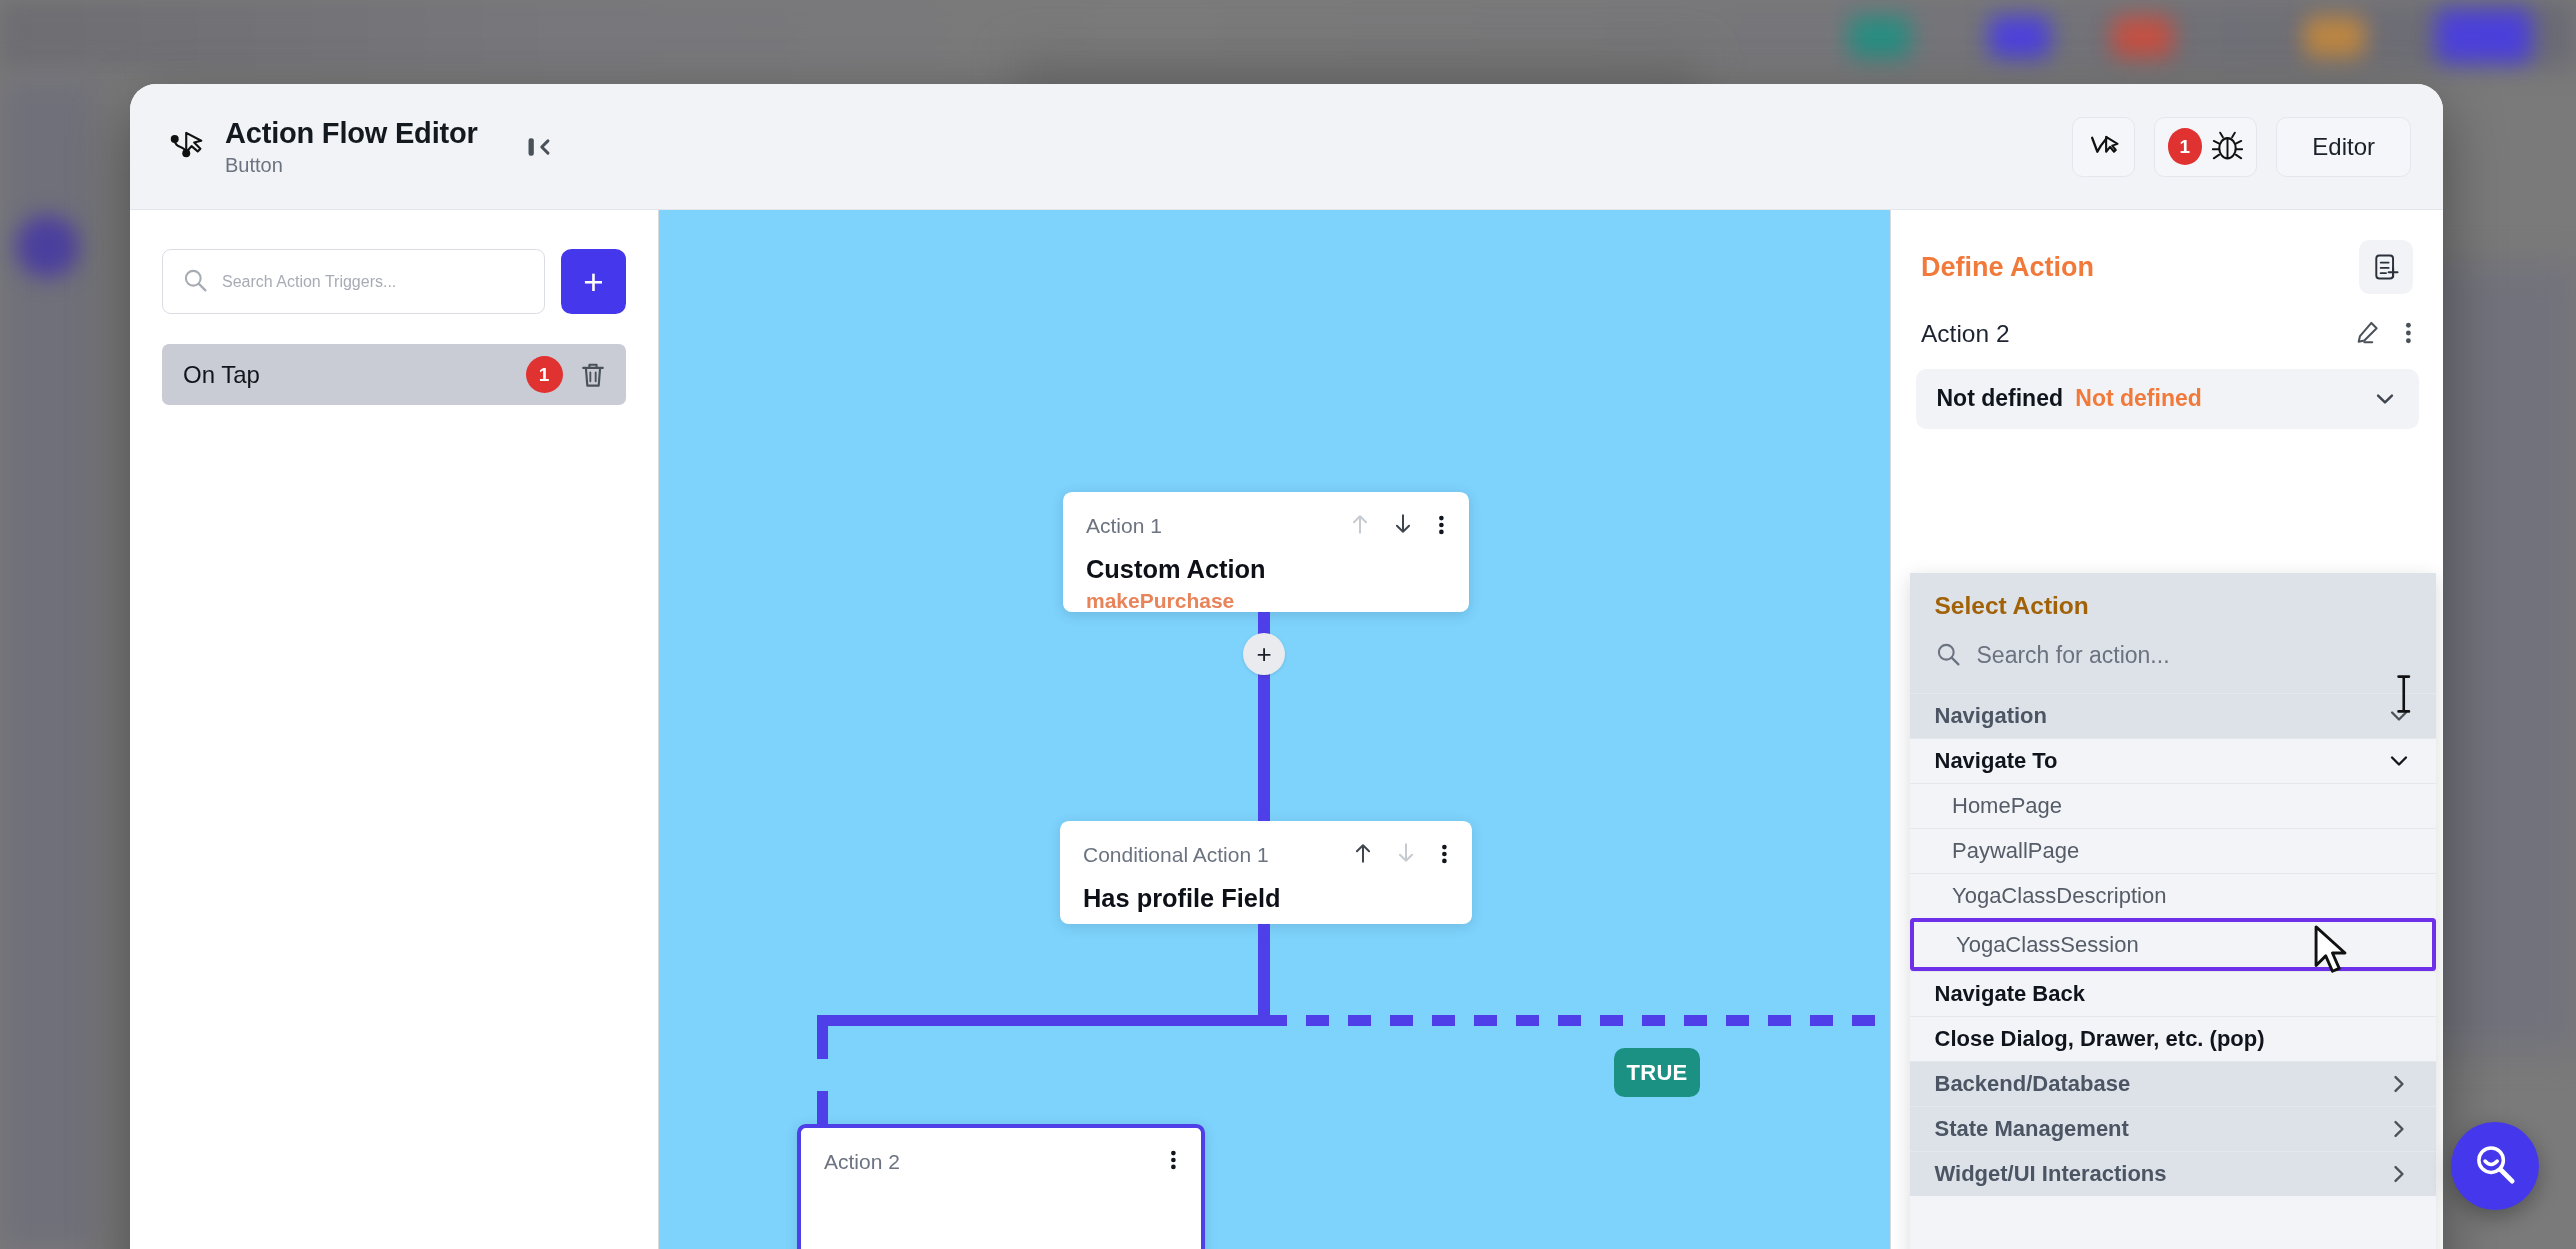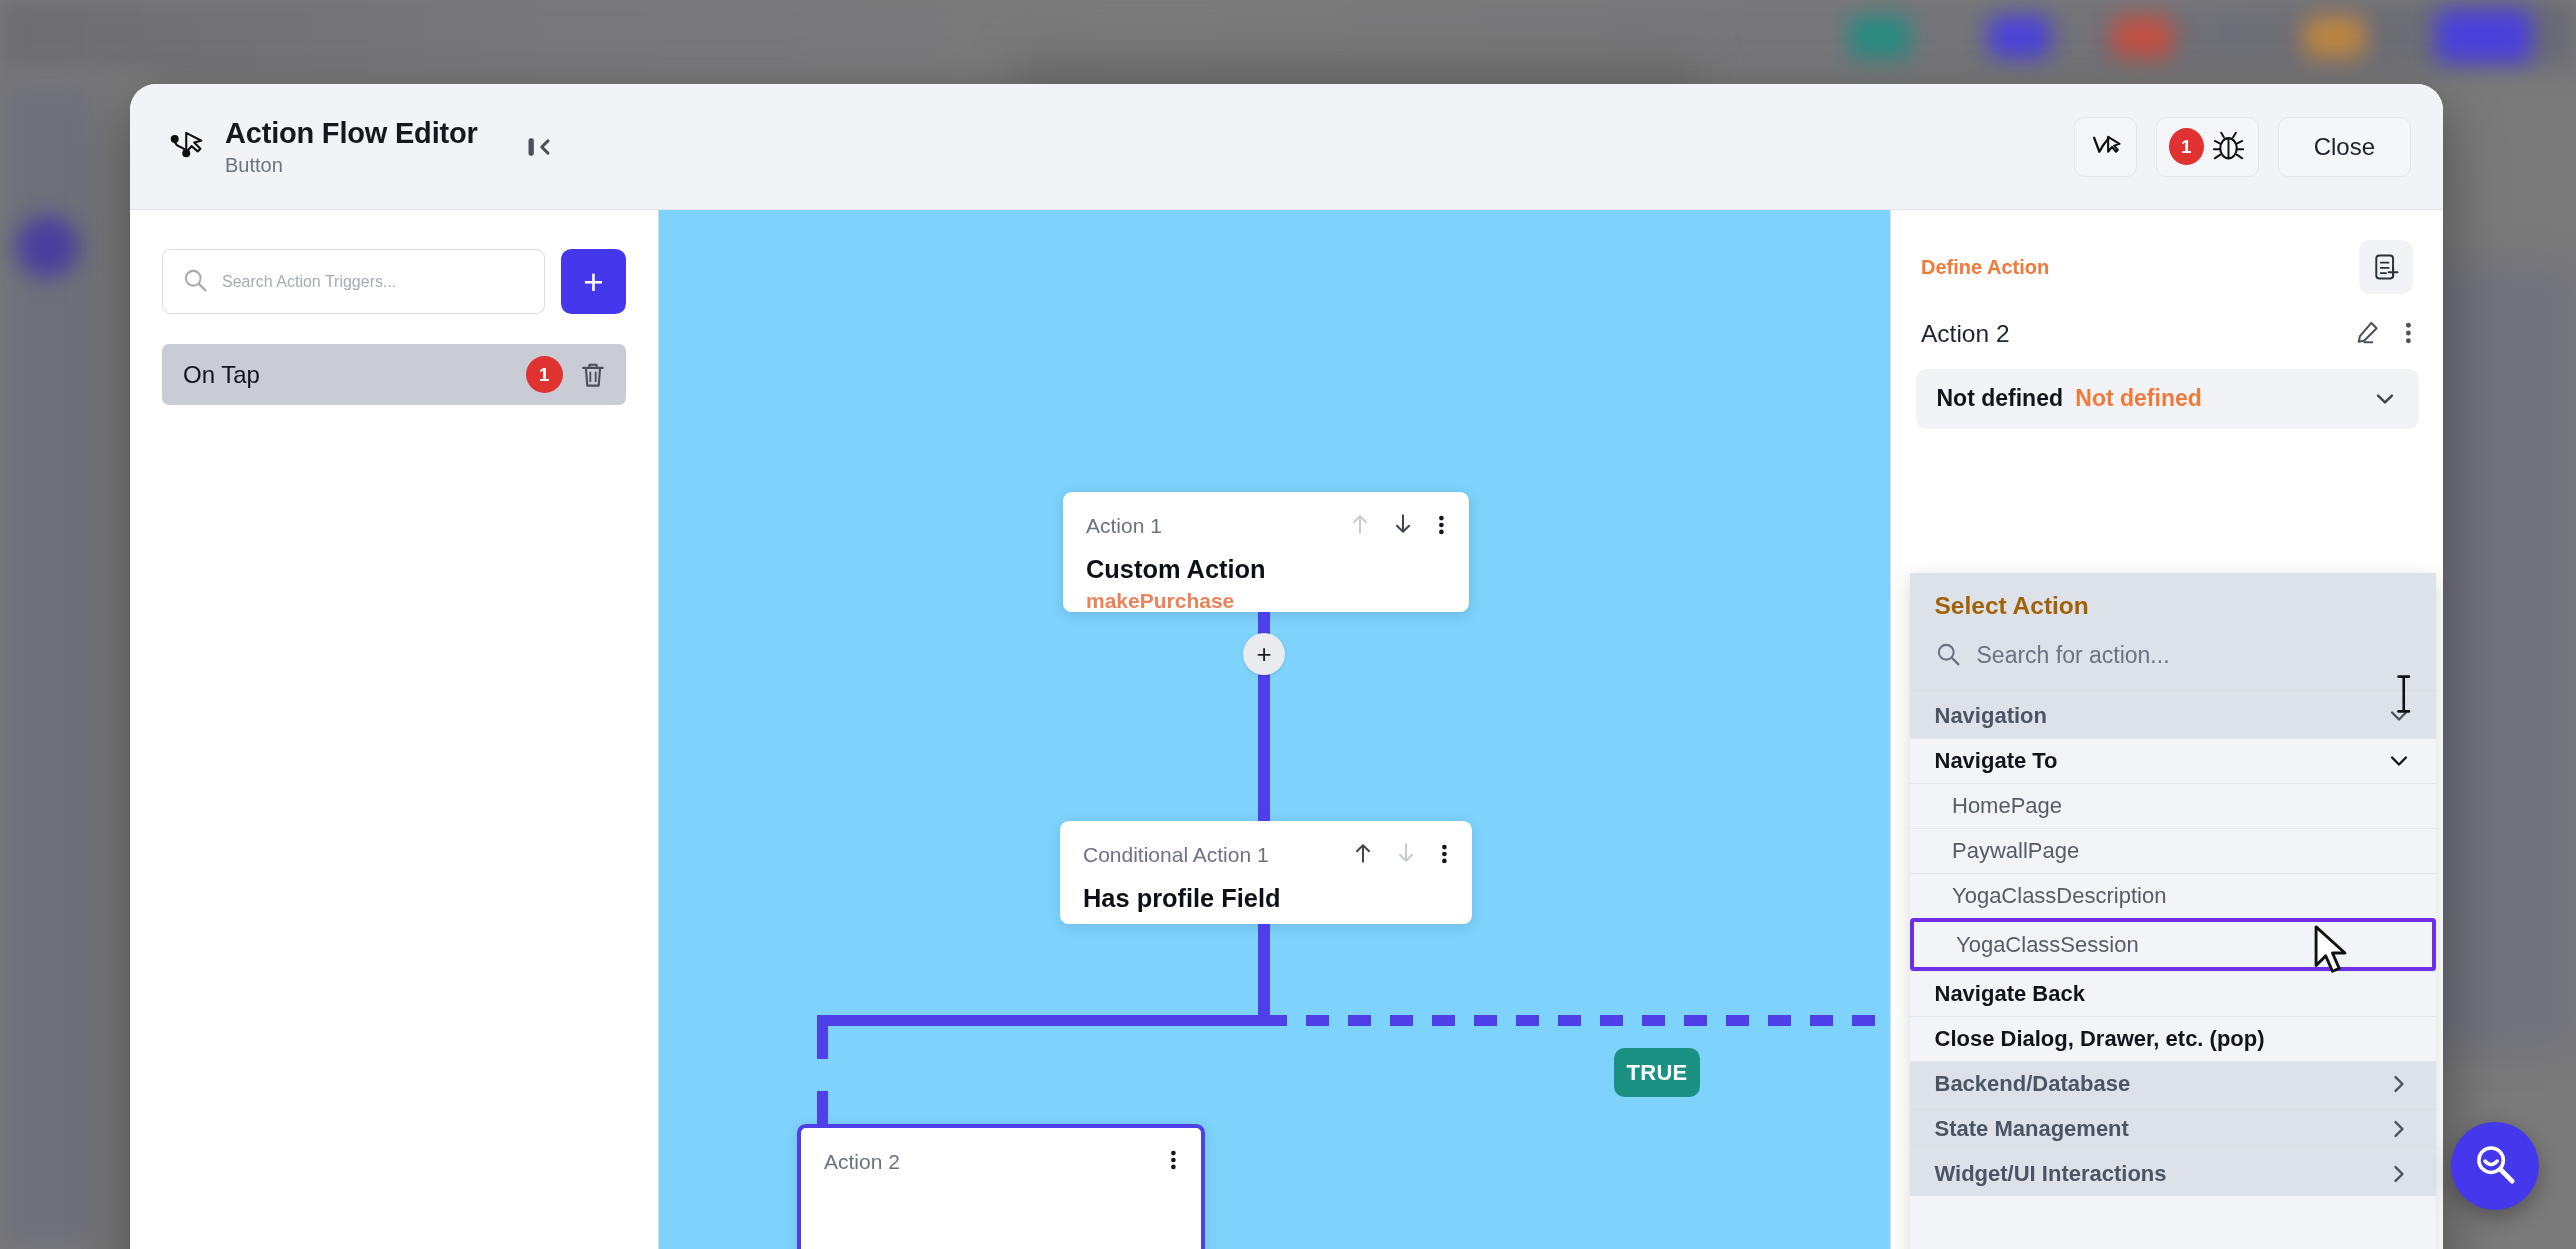--- a/index.html
+++ b/index.html
@@ -170,21 +170,21 @@
   }
   #pill-true { left: 955px; top: 838px; width: 86px; height: 49px; background: #1a9182; color: #fff; }
 
   
   .define {
     width: 553px; flex: 0 0 553px;
     border-left: 0.9px solid #d7dade;
     background: #fff; position: relative;
   }
   .def-head { display: flex; align-items: center; padding: 30px 30px 0 30px; }
-  .def-title { font-size: 20px; font-weight: 700; color: #f1793a; flex: 1 1 auto; }
+  .def-title { font-size: 27px; font-weight: 700; color: #f1793a; flex: 1 1 auto; }
   .def-headbtn {
     width: 54px; height: 54px; border-radius: 10.5px; background: #f1f3f6;
     display: flex; align-items: center; justify-content: center; cursor: pointer;
   }
   .def-subrow { display: flex; align-items: center; padding: 24.5px 30px 0 30px; }
   .def-sub { font-size: 24.5px; color: #1d2330; flex: 1 1 auto; }
   .def-subrow .ic { margin-left: 23px; cursor: pointer; }
   .def-select {
     margin: 19px 24.5px 0 24.5px; height: 60px;
     background: #f1f3f6; border-radius: 10.5px;
@@ -289,21 +289,21 @@
         <span class="badge-red">1</span>
         <span>
           <svg viewBox="0 0 36 36" width="33" height="33">
             <ellipse cx="18" cy="21" rx="9" ry="11" fill="none" stroke="#111" stroke-width="2.3"></ellipse>
             <path d="M18 10 L18 32" stroke="#111" stroke-width="2.1"></path>
             <path d="M13 9 L10 4 M23 9 L26 4" stroke="#111" stroke-width="2.1" stroke-linecap="round"></path>
             <path d="M9 16 L3 13 M9 22 L2 22 M9 28 L3 32 M27 16 L33 13 M27 22 L34 22 M27 28 L33 32" stroke="#111" stroke-width="2.1" stroke-linecap="round"></path>
           </svg>
         </span>
       </div>
-      <div class="hbtn close">Close</div>
+      <div class="hbtn close">Editor</div>
     </div>
   </div>
 
   <div class="modal-body">
 
     <div class="triggers">
       <div class="trig-searchrow">
         <div class="trig-search">
           <span>
             <svg viewBox="0 0 30 30" width="26" height="26">

